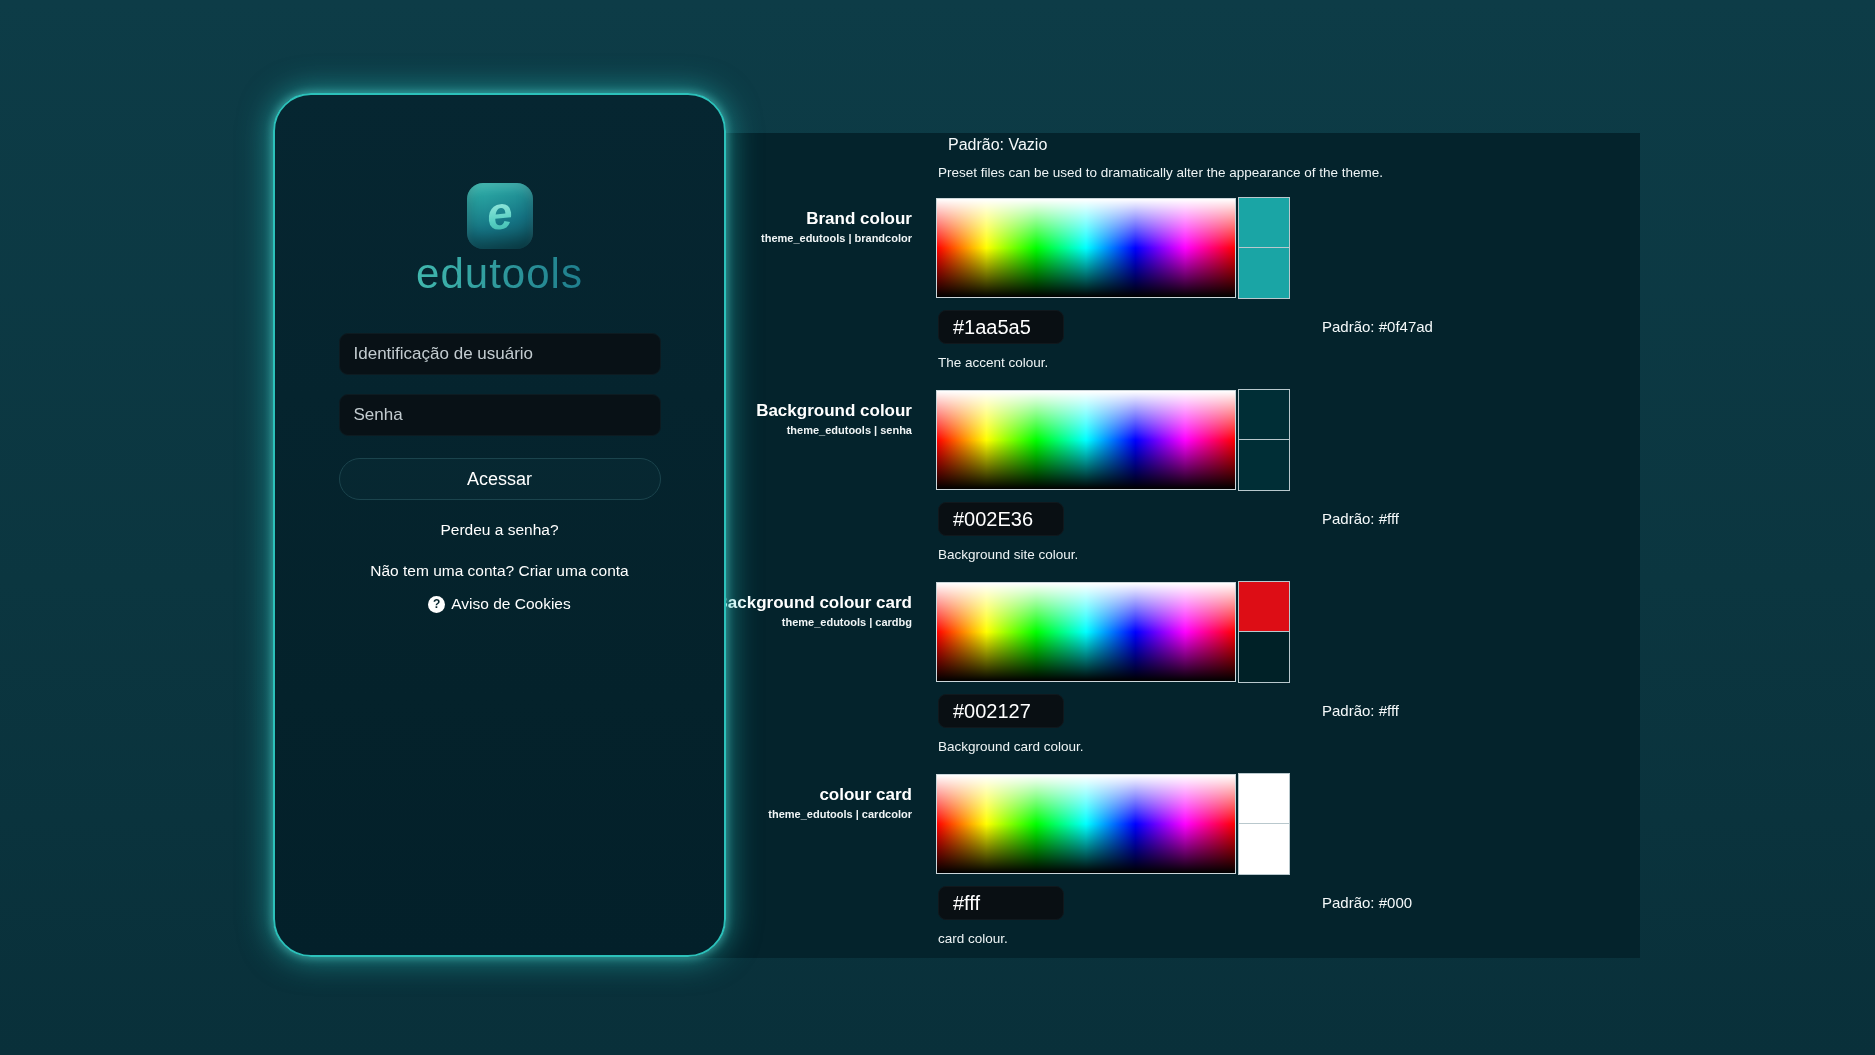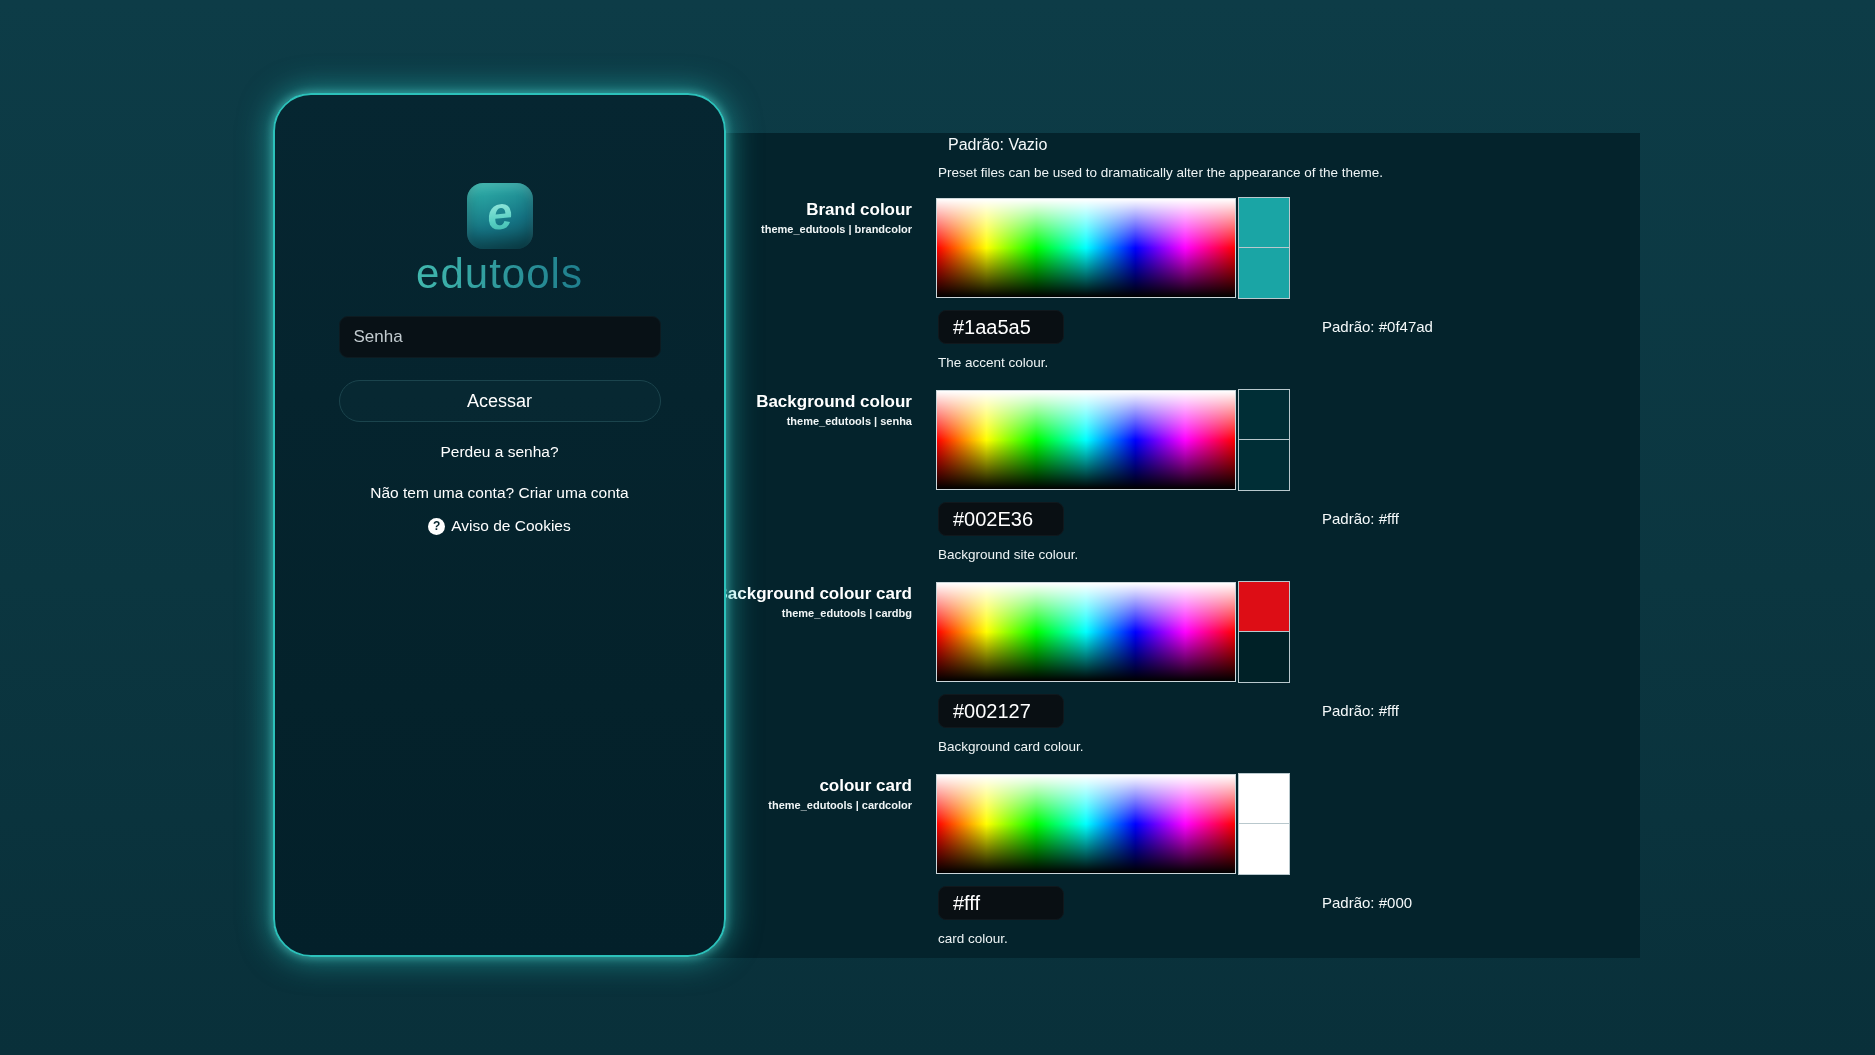--- a/index.html
+++ b/index.html
@@ -14,21 +14,21 @@
   .panel {
     position:absolute; left:660px; top:133px; width:980px; height:825px;
     background:#04232c;
   }
   .preset-title { position:absolute; left:288px; top:3px; font-size:16px; color:#f5f9fa; }
   .preset-desc  { position:absolute; left:278px; top:32px; font-size:13.5px; color:#eef4f5; }
 
   .rows { position:absolute; left:0; top:65px; right:0; }
   .setting-row { position:relative; height:192px; }
 
-  .row-label { position:absolute; left:0; top:3px; width:252px; text-align:right; }
+  .row-label { position:absolute; left:0; top:12px; width:252px; text-align:right; }
   .row-label .name { font-size:17px; font-weight:600; color:#ffffff; line-height:18px; }
   .row-label .shortname { margin-top:4px; font-size:11px; font-weight:700; color:#f0f5f6; }
 
   .gradient-box {
     position:absolute; left:276px; top:0; width:300px; height:100px;
     border:1px solid #ccd6da; cursor:crosshair;
     background:
       linear-gradient(to bottom, rgba(255,255,255,1) 0%, rgba(255,255,255,0) 50%, rgba(0,0,0,0) 50%, rgba(0,0,0,1) 100%),
       linear-gradient(to right, #ff0000 0%, #ffff00 16.6%, #00ff00 33.3%, #00ffff 50%, #0000ff 66.6%, #ff00ff 83.3%, #ff0000 100%);
   }
@@ -163,20 +163,21 @@
 
   </div>
 </div>
 
 <div class="login-card">
   <div class="logo-icon">
     <span class="glyph">e</span>
   </div>
   <div class="logo-text">edutools</div>
 
+  <input class="card-input first" type="text" placeholder="Identificação de usuário" style="">
   <input class="card-input" type="password" placeholder="Senha" style="">
 
   <button class="login-btn">Acessar</button>
 
   <div class="card-link">Perdeu a senha?</div>
 
   <div class="signup-line"><span>Não tem uma conta? </span><span class="link">Criar uma conta</span></div>
 
   <div class="cookies-line">
     <span class="q-icon">?</span>

